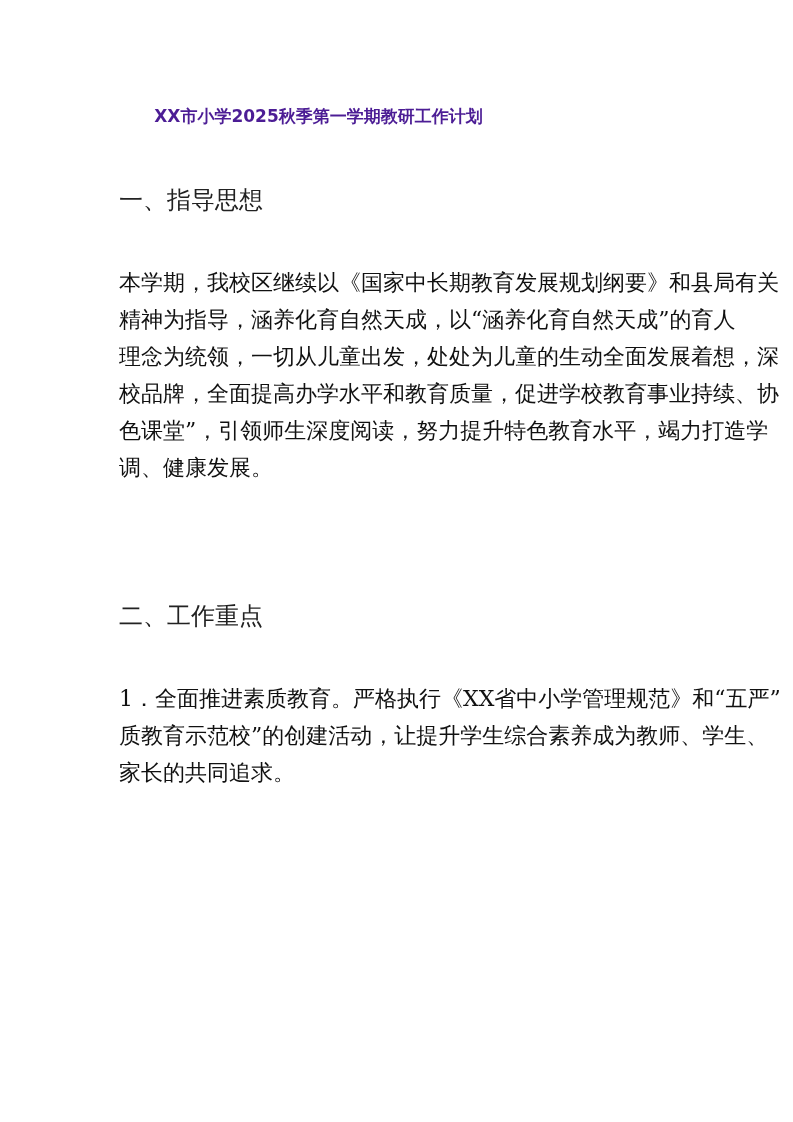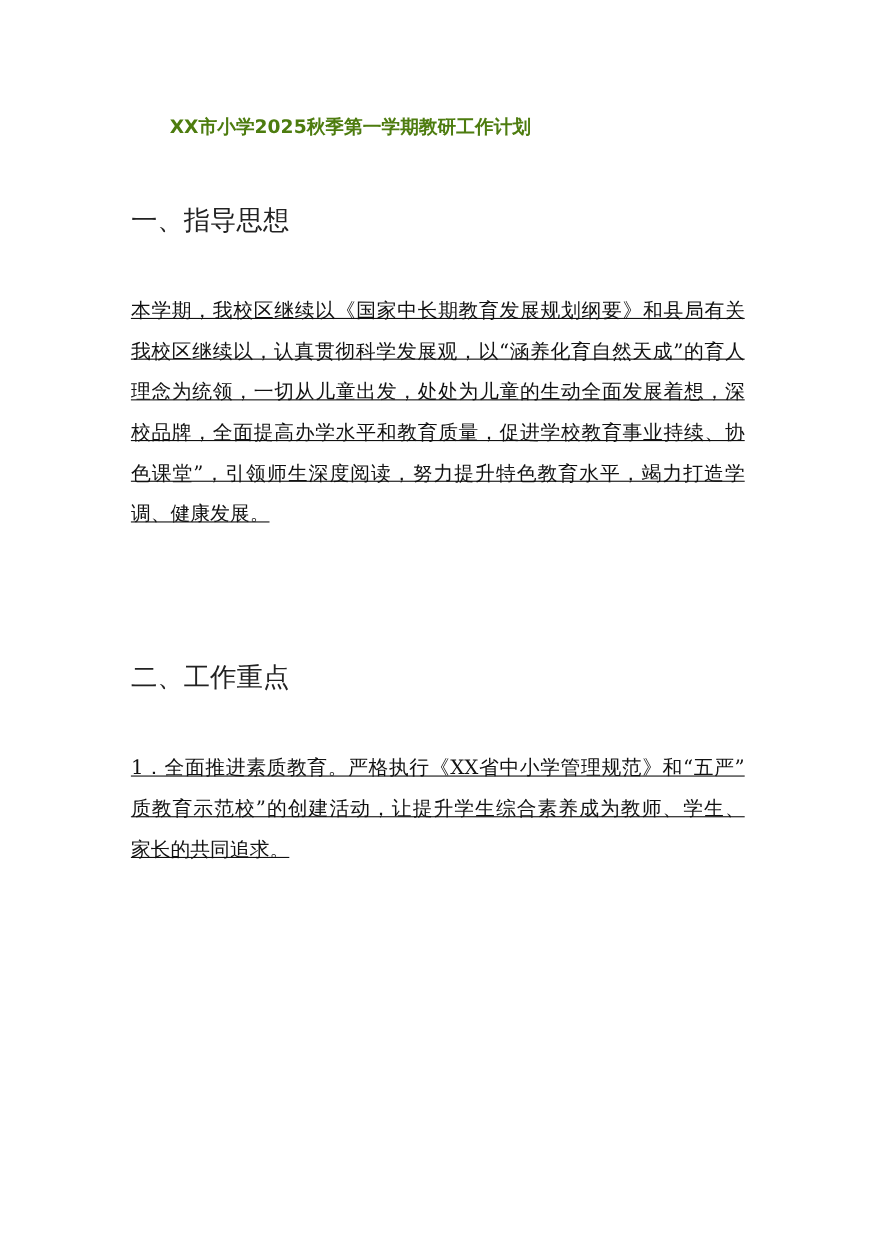--- a/index.html
+++ b/index.html
@@ -25,38 +25,37 @@
   .title {
     position: absolute;
     left: 0;
     width: 637px;
     top: 104px;
     text-align: center;
     font-family: "DejaVu Sans", "Liberation Sans", sans-serif;
     font-weight: bold;
     font-size: 17px;
     line-height: 24px;
-    color: #4d7c0f;
+    color: #4c1d95;
   }
   .heading {
     position: absolute;
     left: 119px;
     font-size: 24px;
     line-height: 24px;
     color: #222222;
   }
   .para {
     position: absolute;
     left: 119px;
     width: 558px;
-    font-size: 18px;
+    font-size: 22px;
     line-height: 37px;
     color: #111111;
     text-align: justify;
-    text-decoration: underline;
   }
   .line {
     display: block;
     white-space: nowrap;
     text-align-last: justify;
     text-align: justify;
   }
   .line.last {
     text-align-last: left;
   }
@@ -65,21 +64,21 @@
 <body>
 
 <div class="page">
 
   <div class="title">XX市小学2025秋季第一学期教研工作计划</div>
 
   <div class="heading" style="top:188px;">一、指导思想</div>
 
   <div class="para" style="top:264px;">
     <span class="line">本学期，我校区继续以《国家中长期教育发展规划纲要》和县局有关</span>
-    <span class="line">我校区继续以，认真贯彻科学发展观，以“涵养化育自然天成”的育人</span>
+    <span class="line">精神为指导，涵养化育自然天成，以“涵养化育自然天成”的育人</span>
     <span class="line">理念为统领，一切从儿童出发，处处为儿童的生动全面发展着想，深</span>
     <span class="line">校品牌，全面提高办学水平和教育质量，促进学校教育事业持续、协</span>
     <span class="line">色课堂”，引领师生深度阅读，努力提升特色教育水平，竭力打造学</span>
     <span class="line last">调、健康发展。</span>
   </div>
 
   <div class="heading" style="top:604px;">二、工作重点</div>
 
   <div class="para" style="top:680px;">
     <span class="line">1．全面推进素质教育。严格执行《XX省中小学管理规范》和“五严”</span>

